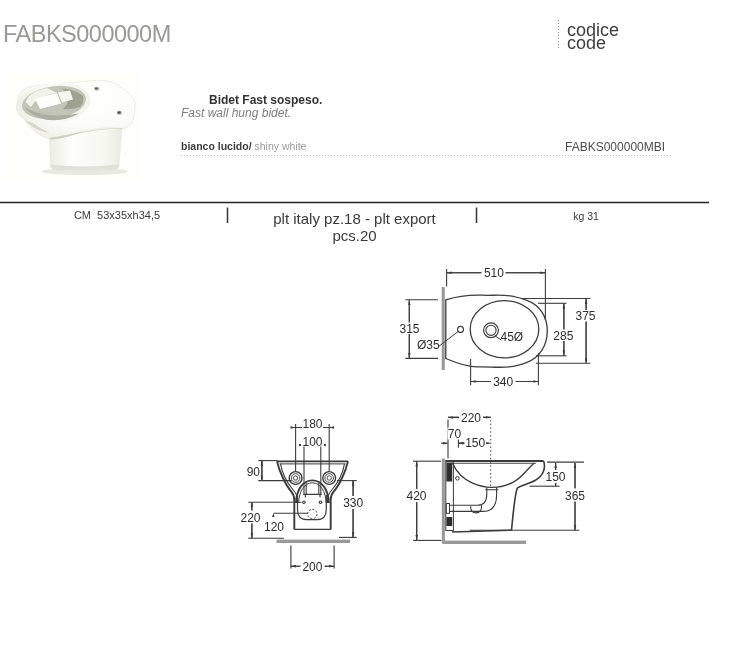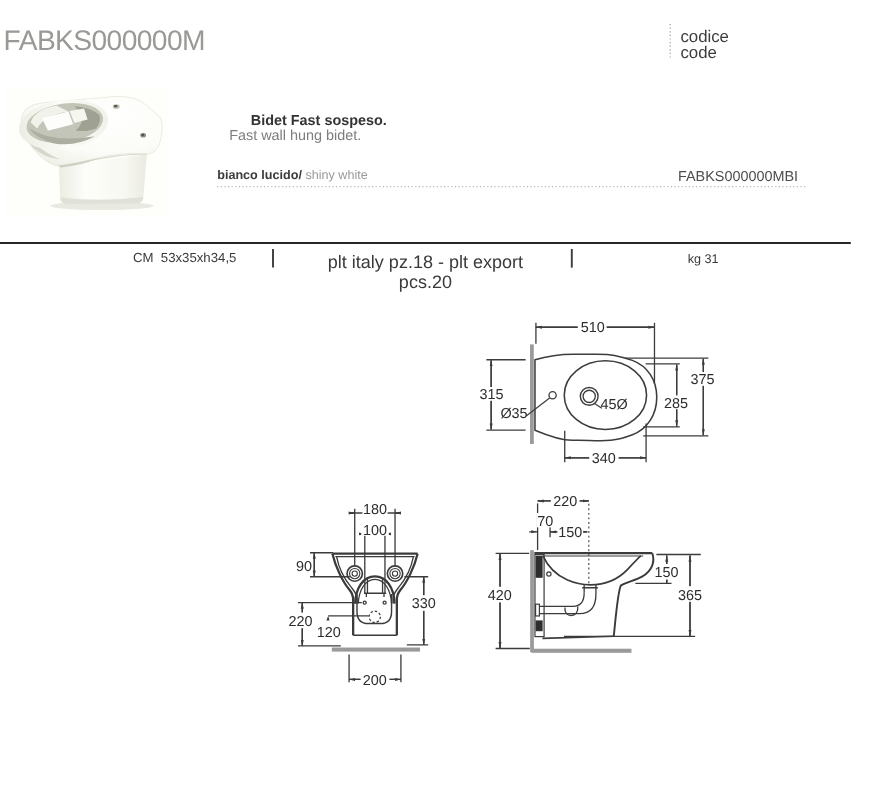--- a/index.html
+++ b/index.html
@@ -8,31 +8,31 @@
   .abs{position:absolute;}
   svg{position:absolute;left:0;top:0;}
 </style>
 </head>
 <body>
 <div class="page">
 
 <div class="abs" style="left:3px;top:21px;font-size:23.5px;letter-spacing:-0.5px;color:#999995;">FABKS000000M</div>
 
 
-<div class="abs" style="left:567px;top:23.5px;font-size:14px;line-height:13px;color:#3d3d3d;">codice<br>code</div>
+<div class="abs" style="left:567px;top:23.5px;font-size:18px;line-height:13px;color:#3d3d3d;">codice<br>code</div>
 
 <div class="abs" style="left:181px;top:93px;font-size:12px;font-weight:bold;color:#333;padding-left:28px;">Bidet Fast sospeso.</div>
 
-<div class="abs" style="left:191px;top:106px;font-size:12px;color:#7d7d7d;">Fast wall hung bidet.</div>
+<div class="abs" style="left:181px;top:106px;font-size:12px;color:#7d7d7d;font-style:italic;">Fast wall hung bidet.</div>
 
 <div class="abs" style="left:181px;top:140px;font-size:10.5px;color:#3c3c3c;"><b>bianco lucido/</b> <span style="color:#999;">shiny white</span></div>
 
 <div class="abs" style="left:565px;top:140px;font-size:12px;color:#4d4d4d;">FABKS000000MBI</div>
 
-<div class="abs" style="left:37px;top:209px;width:160px;text-align:right;font-size:11px;color:#3a3a3a;">CM&nbsp; 53x35xh34,5</div>
+<div class="abs" style="left:37px;top:209px;width:160px;text-align:center;font-size:11px;color:#3a3a3a;">CM&nbsp; 53x35xh34,5</div>
 
 <div class="abs" style="left:264px;top:209.5px;width:181px;text-align:center;font-size:15px;color:#3a3a3a;">plt italy pz.18 - plt export pcs.20</div>
 
 <div class="abs" style="left:506px;top:209.5px;width:160px;text-align:center;font-size:10.5px;color:#3a3a3a;">kg 31</div>
 
 
 <svg width="746" height="657" viewBox="0 0 746 657">
 <defs>
   <marker id="aL" markerUnits="userSpaceOnUse" markerWidth="5.6" markerHeight="3.4" refX="0.4" refY="1.7" orient="auto">
     <path d="M0.3,1.7 L5.5,0.45 L5.5,2.95 Z" fill="#3d3d3d"></path>

